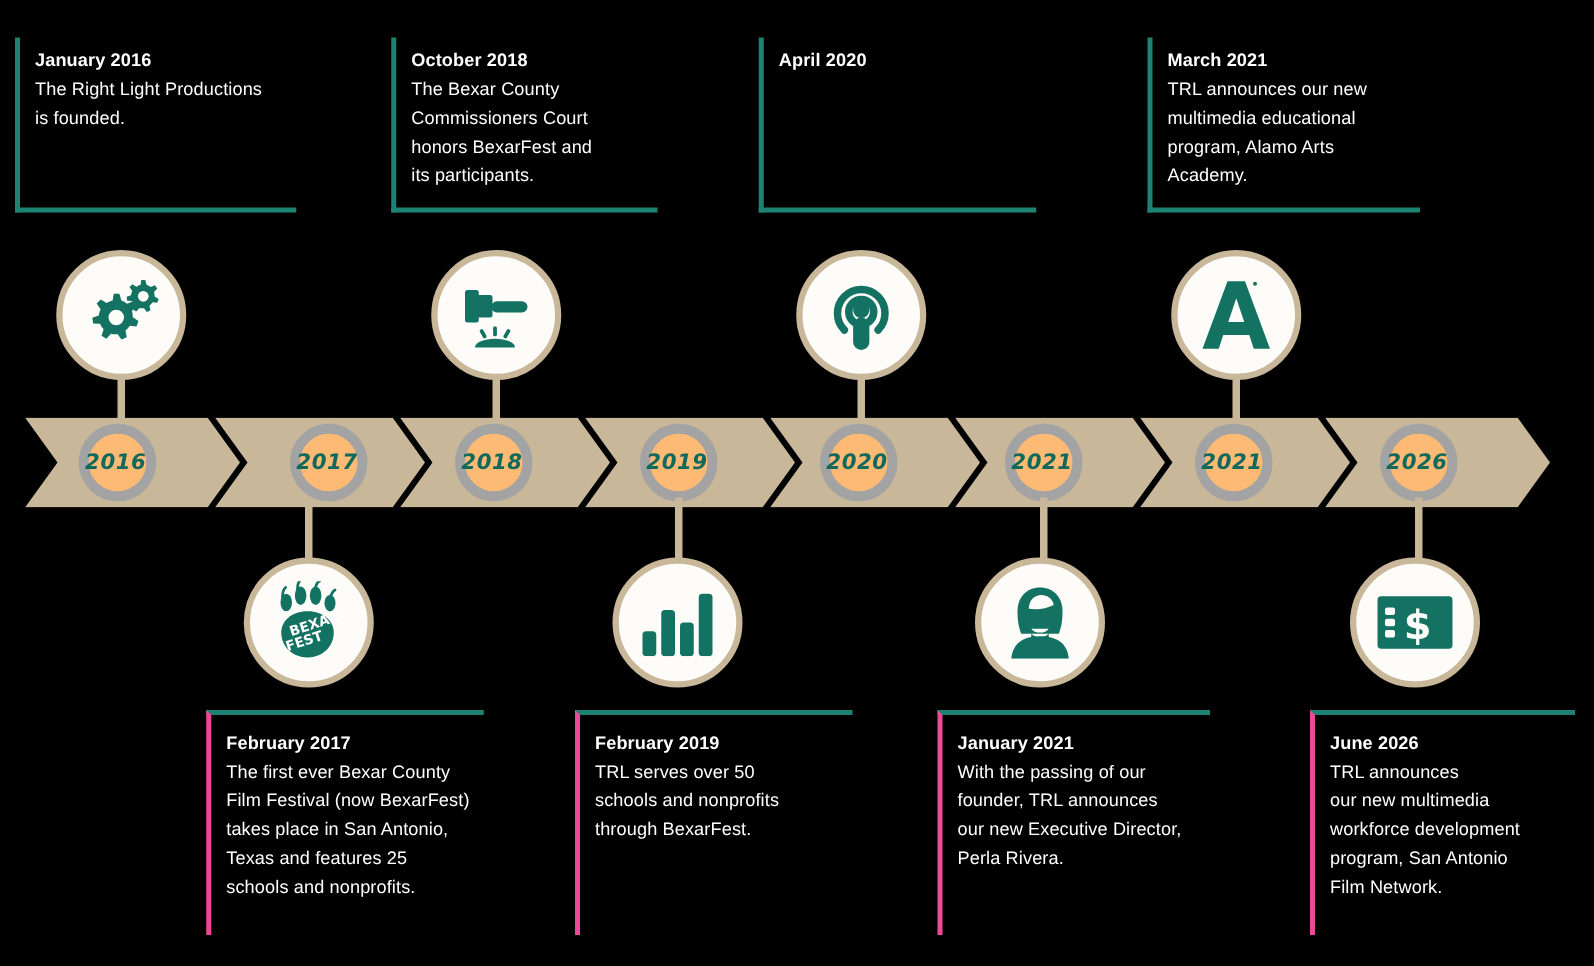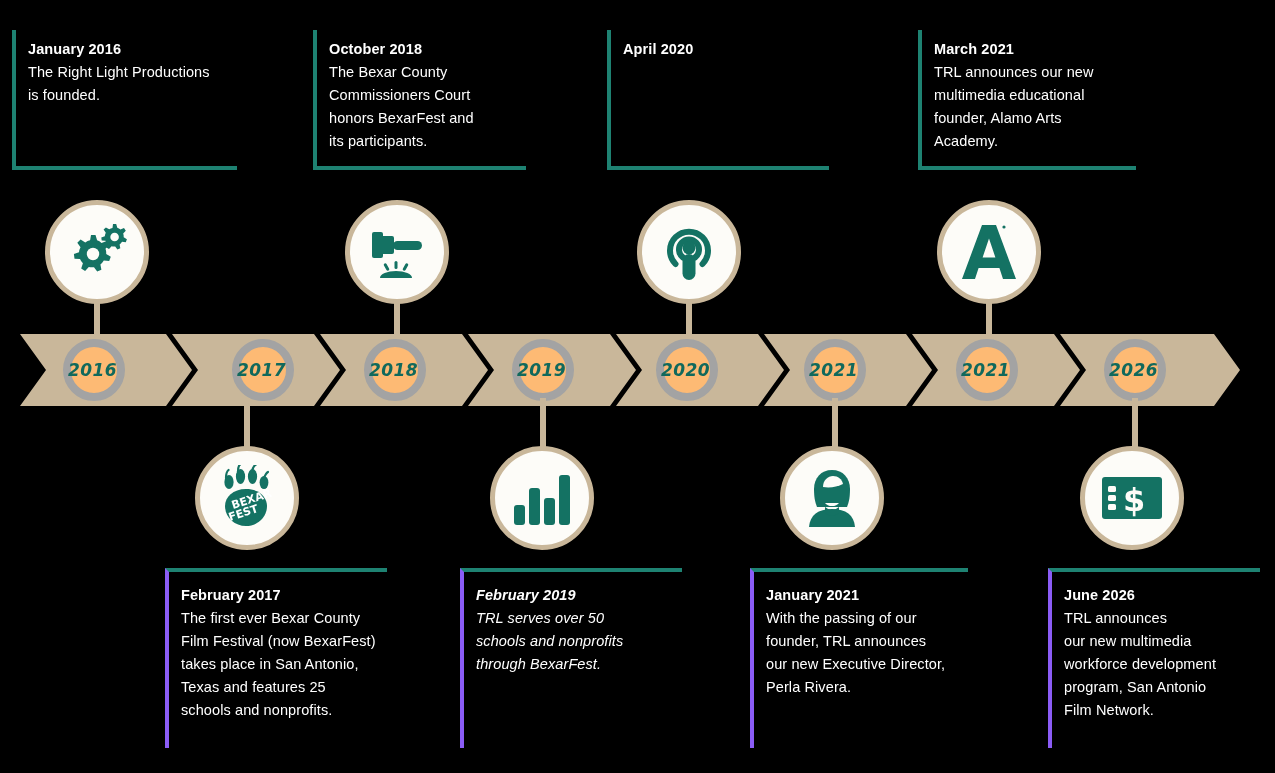--- a/index.html
+++ b/index.html
@@ -40,21 +40,21 @@
     white-space: pre-line;
   }
   
   .caption.top {
     border-left: 4px solid #1e8272;
     border-bottom: 4px solid #1e8272;
     padding: 8px 6px 10px 12px;
   }
   
   .caption.bottom {
-    border-left: 4px solid #8b5cf6;
+    border-left: 4px solid #ec4899;
     border-top: 4px solid #1e8272;
     padding: 12px 6px 8px 12px;
   }
 
   
   #band {
     position: absolute;
     left: 0;
     top: 334px;
     width: 1275px;
@@ -147,21 +147,21 @@
   </div>
 
   <div class="caption top" style="left:607px; top:30px; width:222px; height:140px;">
     <span class="cap-date">April 2020</span>
   </div>
 
   <div class="caption top" style="left:918px; top:30px; width:218px; height:140px;">
     <span class="cap-date">March 2021</span>
     <span class="cap-body">TRL announces our new
 multimedia educational
-founder, Alamo Arts
+program, Alamo Arts
 Academy.</span>
   </div>
 
   <div class="medallion" style="left:45px; top:200px;">
     <svg width="62" height="58" viewBox="0 0 62 58">
       <g fill="#147263">
         <path d="M25 12 l4.5 0 1.6 5.3 a13 13 0 0 1 4.4 2.6 l5.2-2 2.6 3.8 -3.8 4 a13 13 0 0 1 .7 5.2 l4.6 2.9 -1.6 4.3 -5.4-.6 a13 13 0 0 1 -3.4 3.9 l1 5.4 -4.2 1.8 -3.2-4.4 a13 13 0 0 1 -5.2-.3 l-3.7 4 -3.9-2.4 1.7-5.2 a13 13 0 0 1 -2.9-4.3 l-5.5-.3 -.6-4.6 5.1-1.8 a13 13 0 0 1 1.5-5 l-3.2-4.5 3.3-3.2 4.7 2.8 a13 13 0 0 1 4.8-2.1 z"></path>
         <circle cx="27" cy="31" r="6.2" fill="#fdfcf8"></circle>
         <path d="M47 1 l3.2 0 1.1 3.7 a9 9 0 0 1 3.1 1.8 l3.6-1.4 1.8 2.7 -2.6 2.8 a9 9 0 0 1 .5 3.6 l3.2 2 -1.1 3 -3.8-.4 a9 9 0 0 1 -2.4 2.7 l.7 3.8 -2.9 1.2 -2.2-3 a9 9 0 0 1 -3.6-.2 l-2.6 2.8 -2.7-1.7 1.2-3.6 a9 9 0 0 1 -2-3 l-3.8-.2 -.4-3.2 3.5-1.2 a9 9 0 0 1 1-3.5 l-2.2-3.1 2.3-2.2 3.3 1.9 a9 9 0 0 1 3.3-1.4 z"></path>
         <circle cx="48.6" cy="14" r="4.3" fill="#fdfcf8"></circle>
@@ -298,21 +298,21 @@
 
   <div class="caption bottom" style="left:165px; top:568px; width:222px; height:180px;">
     <span class="cap-date">February 2017</span>
     <span class="cap-body">The first ever Bexar County
 Film Festival (now BexarFest)
 takes place in San Antonio,
 Texas and features 25
 schools and nonprofits.</span>
   </div>
 
-  <div class="caption bottom" style="left:460px; top:568px; width:222px; height:180px;font-style:italic;">
+  <div class="caption bottom" style="left:460px; top:568px; width:222px; height:180px;">
     <span class="cap-date">February 2019</span>
     <span class="cap-body">TRL serves over 50
 schools and nonprofits
 through BexarFest.</span>
   </div>
 
   <div class="caption bottom" style="left:750px; top:568px; width:218px; height:180px;">
     <span class="cap-date">January 2021</span>
     <span class="cap-body">With the passing of our
 founder, TRL announces

